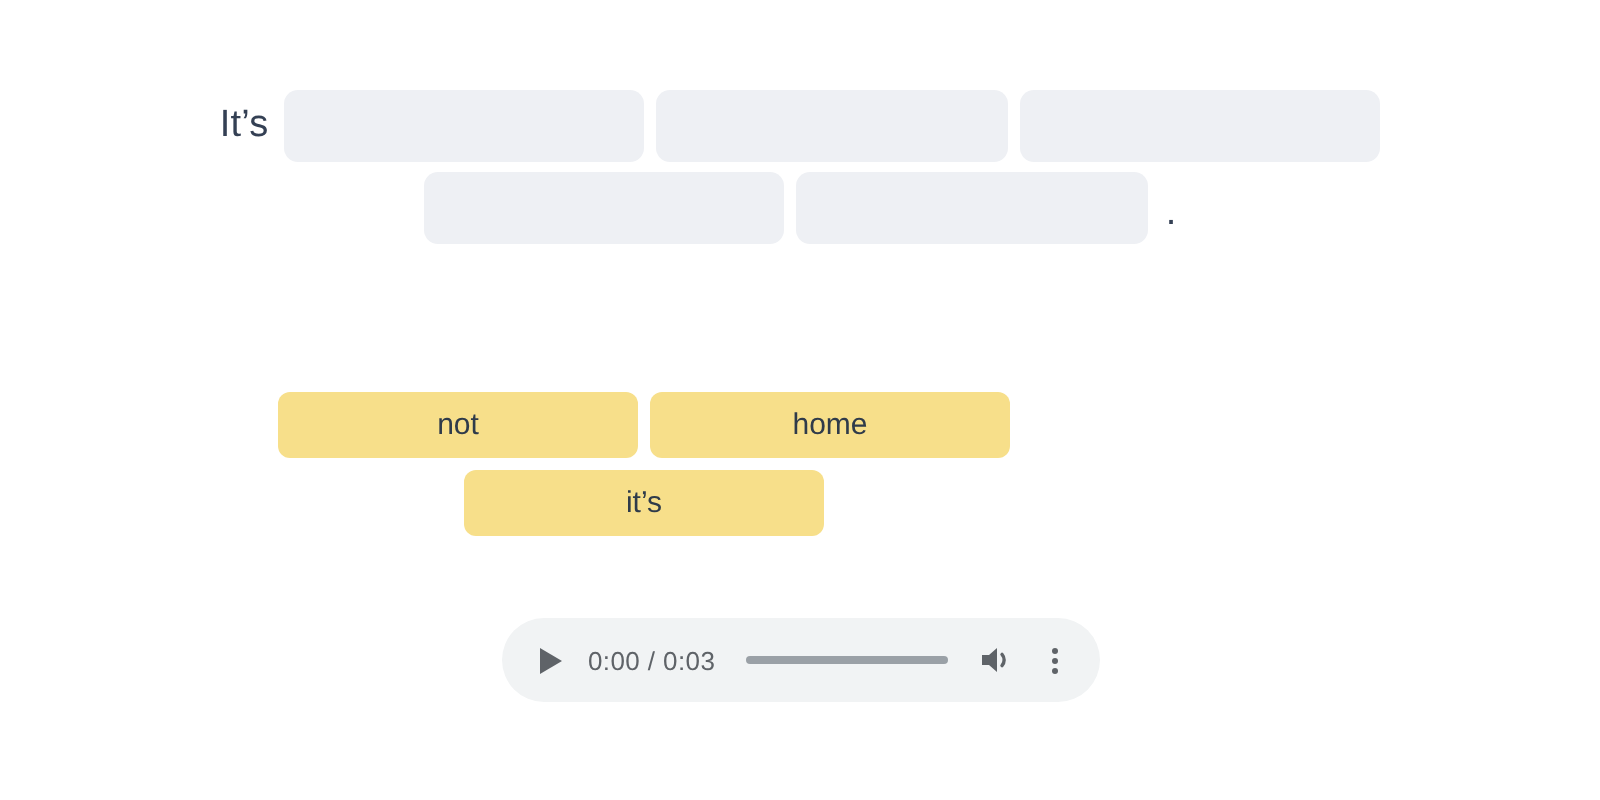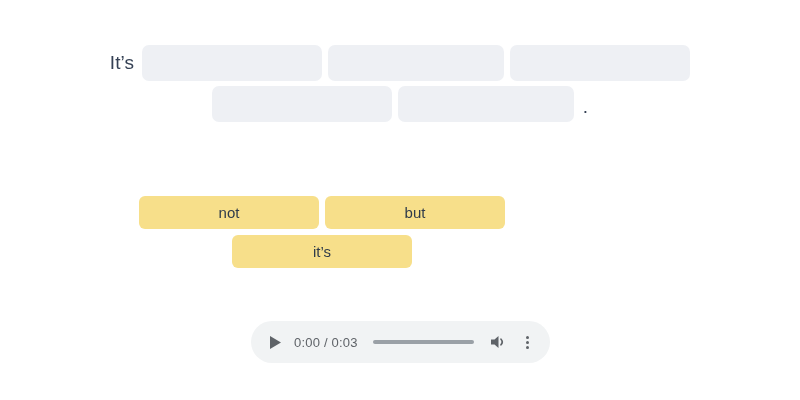--- a/index.html
+++ b/index.html
@@ -78,21 +78,21 @@
     font-size: 15px;
     color: #2f3b4a;
     cursor: pointer;
     user-select: none;
   }
 
   
   #audio-player {
     position: absolute;
     left: 251px;
-    top: 321px;
+    top: 309px;
     width: 299px;
     height: 42px;
     background: #f1f3f4;
     border-radius: 21px;
     display: flex;
     align-items: center;
     padding: 0 16px;
     box-sizing: border-box;
     gap: 11px;
   }
@@ -180,21 +180,21 @@
     <div class="blank-slot blank-w-md"></div>
     <span class="period-text">.</span>
   </div>
 
 </div>
 
 <div id="word-bank">
 
   <div class="tile-row">
     <div class="word-tile">not</div>
-    <div class="word-tile">but</div>
+    <div class="word-tile">home</div>
   </div>
 
   <div class="tile-row">
     <div class="word-tile">it’s</div>
   </div>
 
 </div>
 
 <div id="audio-player">
 

